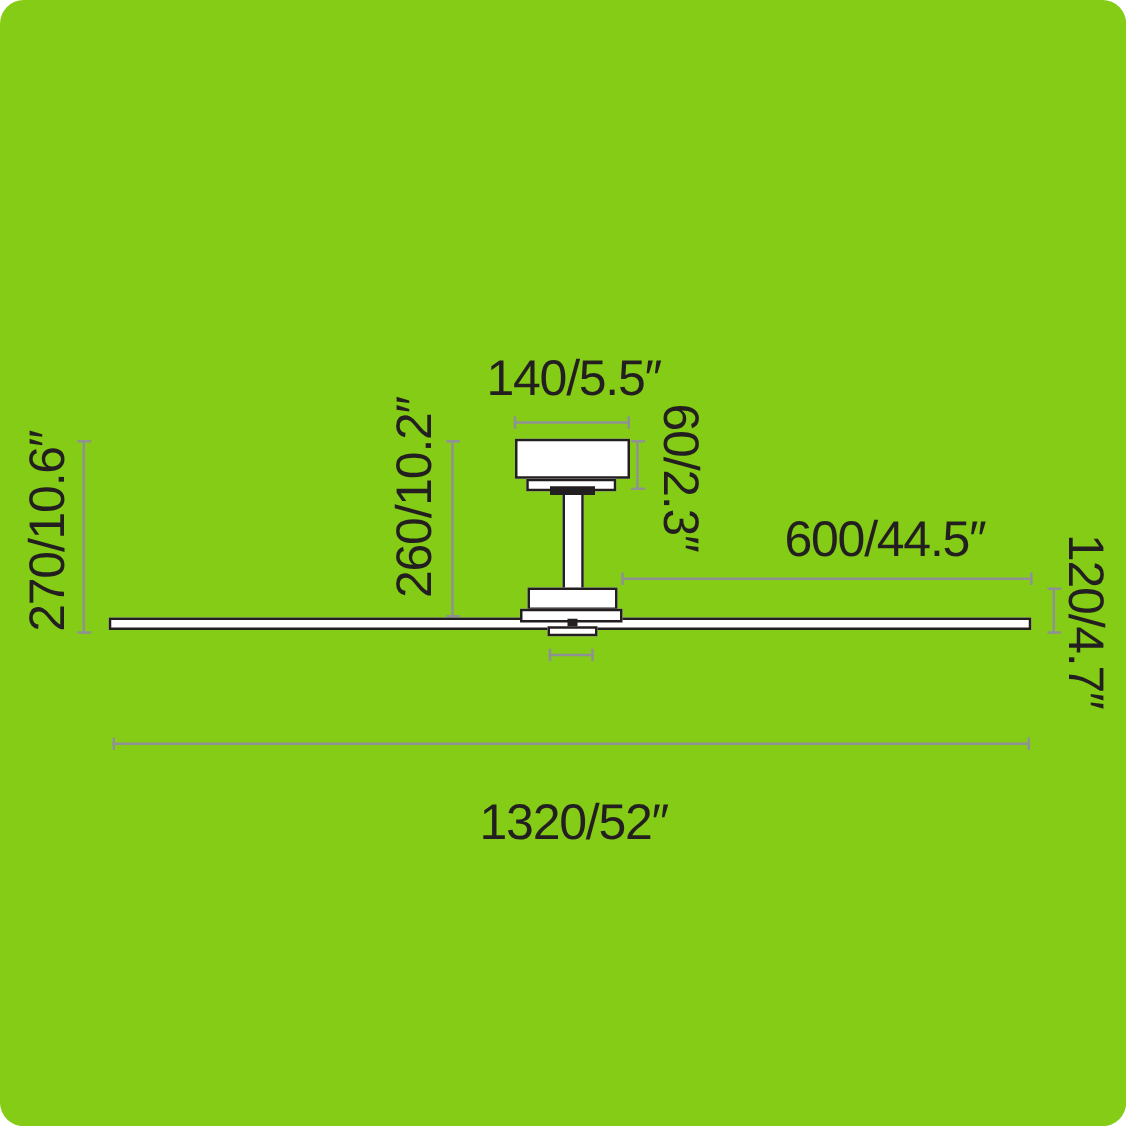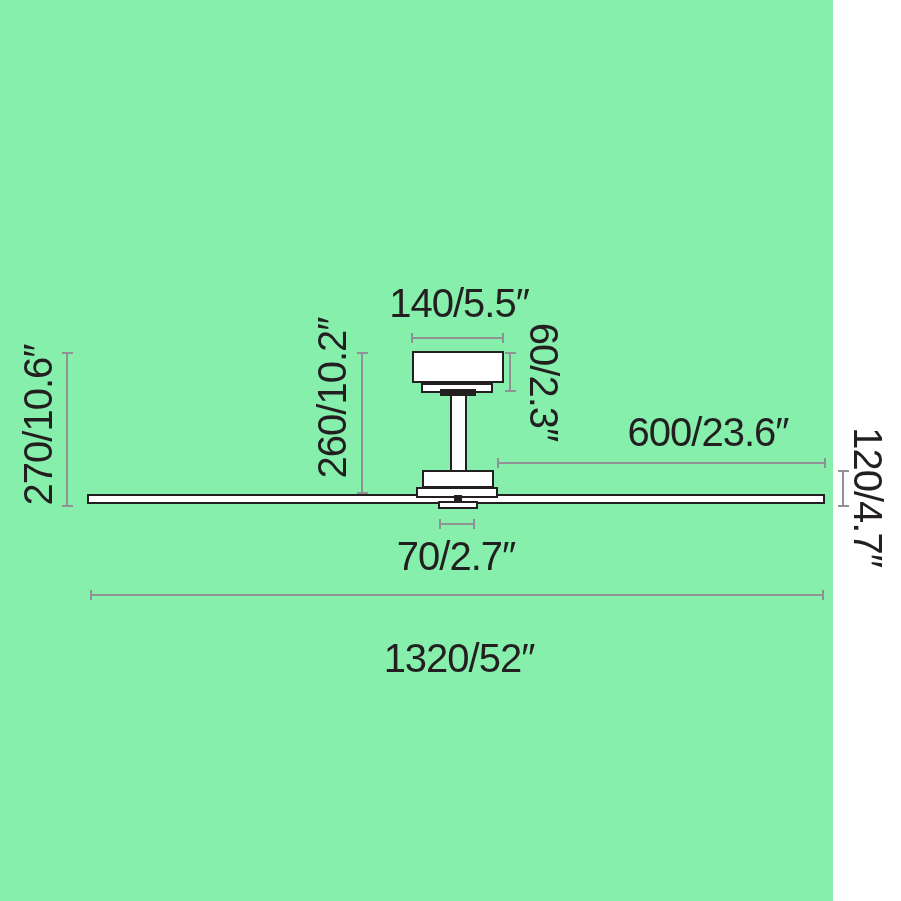--- a/index.html
+++ b/index.html
@@ -4,23 +4,24 @@
 <style>
   html, body {
     margin: 0;
     padding: 0;
     background: #ffffff;
     overflow: hidden;
     font-family: "Liberation Sans", sans-serif;
   }
   .canvas {
     position: relative;
-    width: 833px;
+    width: 901px;
     height: 901px;
-    background: #86efac;
+    background: #84cc16;
+    border-radius: 19px;
   }
   
   .part {
     position: absolute;
     box-sizing: border-box;
     background: #ffffff;
     border: 2.5px solid #231f20;
   }
   .part.thin { border-width: 2px; }
   .part.solid { background: #231f20; border: none; }
@@ -123,21 +124,20 @@
   </div>
 
   <div class="label" style="left:309px; top:281px;">140/5.5″</div>
 
   <div class="label cw" style="left:394px; top:360px;">60/2.3″</div>
 
   <div class="label ccw" style="left:182px; top:376px;">260/10.2″</div>
 
   <div class="label ccw" style="left:-112px; top:403px;">270/10.6″</div>
 
-  <div class="label" style="left:558px; top:410px;">600/23.6″</div>
+  <div class="label" style="left:558px; top:410px;">600/44.5″</div>
 
   <div class="label cw" style="left:718px; top:475px;">120/4.7″</div>
 
-  <div class="label" style="left:306px; top:534px;">70/2.7″</div>
 
   <div class="label" style="left:309px; top:636px;">1320/52″</div>
 
 </div>
 
 </body></html>

